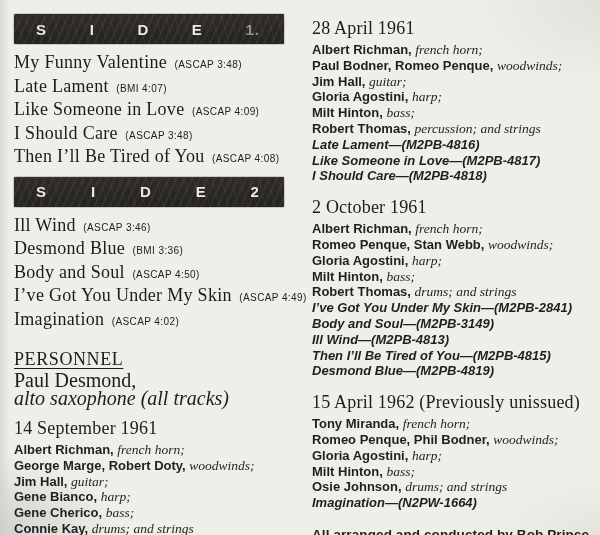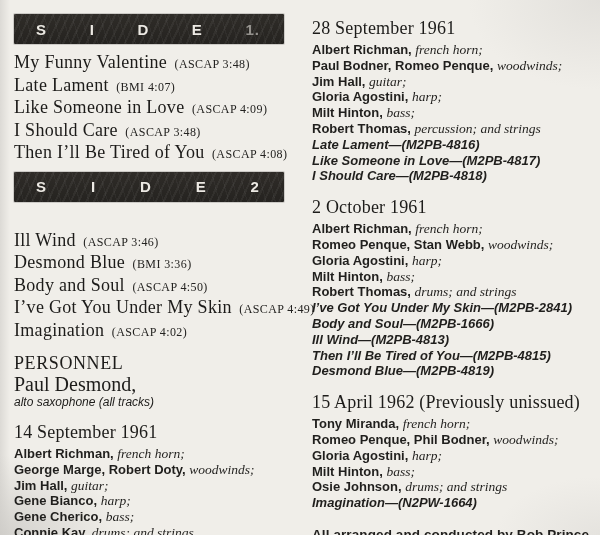--- a/index.html
+++ b/index.html
@@ -38,34 +38,34 @@
     text-shadow:0 0 1px rgba(0,0,0,.4);
   }
   .side-bar .lt.worn{opacity:.55;}
 
   .tracklist{list-style:none;margin:8px 0 0 0;padding:0;}
   .tracklist li{white-space:nowrap;line-height:20.5px;}
   .track-title{
     font-family:"Liberation Serif",serif;font-size:18px;letter-spacing:.3px;color:#1c1b19;
   }
   .track-note{
-    font-family:Liberation Serif, serif;font-size:12px;letter-spacing:.4px;
+    font-family:Liberation Sans, sans-serif;font-size:10px;letter-spacing:.4px;
     color:#232220;margin-left:3px;
   }
 
   .personnel-heading{
     font-family:"Liberation Serif",serif;font-size:18px;font-weight:normal;
-    letter-spacing:.6px;margin:11px 0 2px 0;
-    text-underline-offset:3px;
+    letter-spacing:.6px;margin:17px 0 2px 0;
+    text-decoration:underline;text-underline-offset:3px;
   }
   .leader-name{
     font-family:"Liberation Serif",serif;font-size:20px;line-height:17px;display:block;
   }
   .leader-role{
-    font-family:Liberation Sans, sans-serif;font-style:italic;font-size:12px;line-height:18px;display:block;
+    font-family:Liberation Serif, serif;font-style:italic;font-size:20px;line-height:18px;display:block;
   }
 
   .session{margin:0 0 13px 0;}
   .session.first{margin-top:11px;}
   .session-date{
     font-family:"Liberation Serif",serif;font-size:18px;font-weight:normal;
     margin:0 0 3px 0;letter-spacing:.2px;white-space:nowrap;
   }
   .mline{font-size:13px;font-weight:bold;line-height:15.8px;white-space:nowrap;color:#201f1d;}
   .mline .inst{
@@ -117,21 +117,21 @@
     </ul>
 
     <div class="side-bar" style="margin-top:7px;">
       <span class="lt">S</span>
       <span class="lt">I</span>
       <span class="lt">D</span>
       <span class="lt">E</span>
       <span class="lt">2</span>
     </div>
 
-    <ul class="tracklist" style="margin-top:28px;">
+    <ul class="tracklist" style="margin-top:8px;">
       <li>
         <span class="track-title">Ill Wind</span>
         <span class="track-note">(ASCAP 3:46)</span>
       </li>
       <li>
         <span class="track-title">Desmond Blue</span>
         <span class="track-note">(BMI 3:36)</span>
       </li>
       <li>
         <span class="track-title">Body and Soul</span>
@@ -178,21 +178,21 @@
         <span class="inst">drums; and strings</span>
       </div>
 
     </section>
 
   </div>
 
   <div class="col right">
 
     <section class="session">
-      <h3 class="session-date">28 September 1961</h3>
+      <h3 class="session-date">28 April 1961</h3>
       <div class="mline">
         <span>Albert Richman,</span>
         <span class="inst">french horn;</span>
       </div>
       <div class="mline">
         <span>Paul Bodner, Romeo Penque,</span>
         <span class="inst">woodwinds;</span>
       </div>
       <div class="mline">
         <span>Jim Hall,</span>
@@ -231,21 +231,21 @@
       </div>
       <div class="mline">
         <span>Milt Hinton,</span>
         <span class="inst">bass;</span>
       </div>
       <div class="mline">
         <span>Robert Thomas,</span>
         <span class="inst">drums; and strings</span>
       </div>
       <div class="rec">I’ve Got You Under My Skin—(M2PB-2841)</div>
-      <div class="rec">Body and Soul—(M2PB-1666)</div>
+      <div class="rec">Body and Soul—(M2PB-3149)</div>
       <div class="rec">Ill Wind—(M2PB-4813)</div>
       <div class="rec">Then I’ll Be Tired of You—(M2PB-4815)</div>
       <div class="rec">Desmond Blue—(M2PB-4819)</div>
     </section>
 
     <section class="session">
       <h3 class="session-date">15 April 1962 (Previously unissued)</h3>
       <div class="mline">
         <span>Tony Miranda,</span>
         <span class="inst">french horn;</span>

